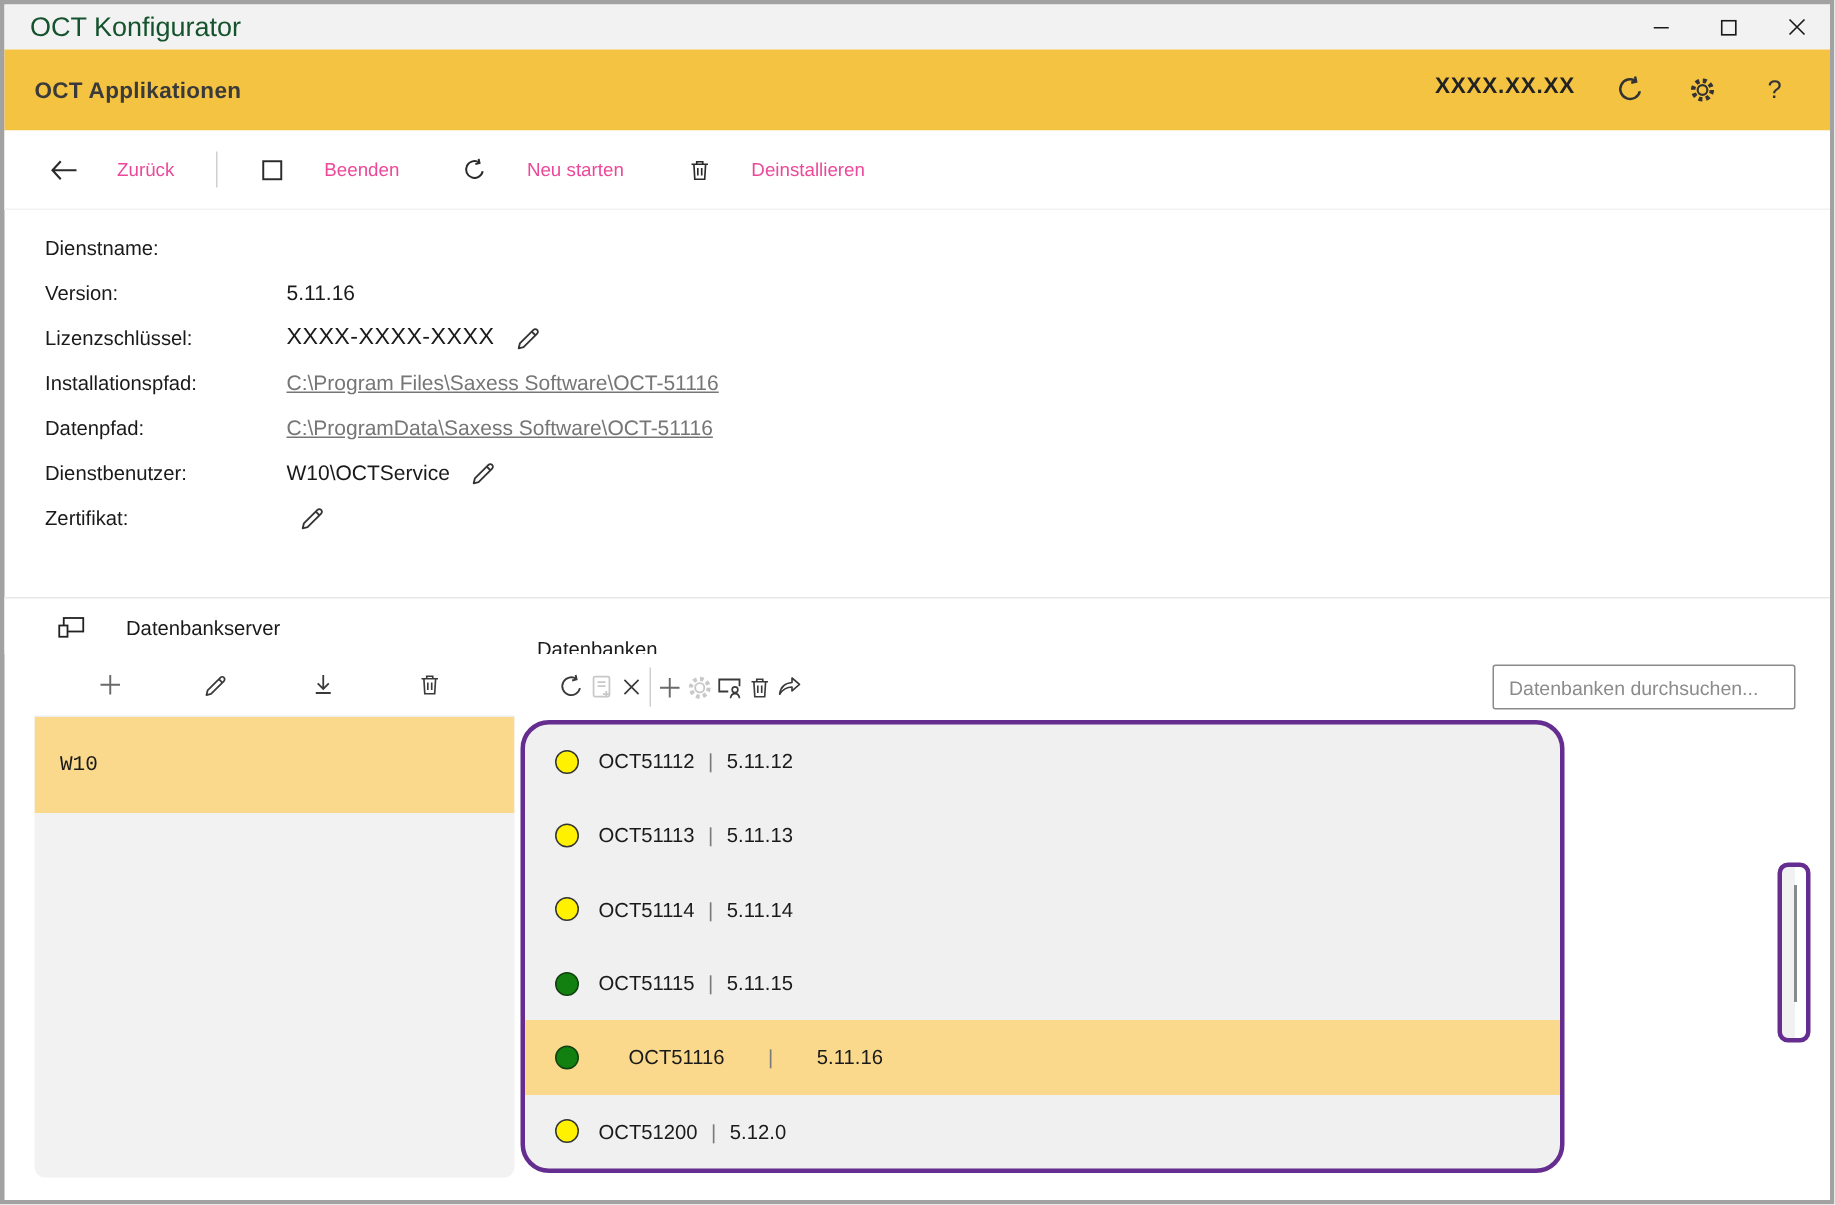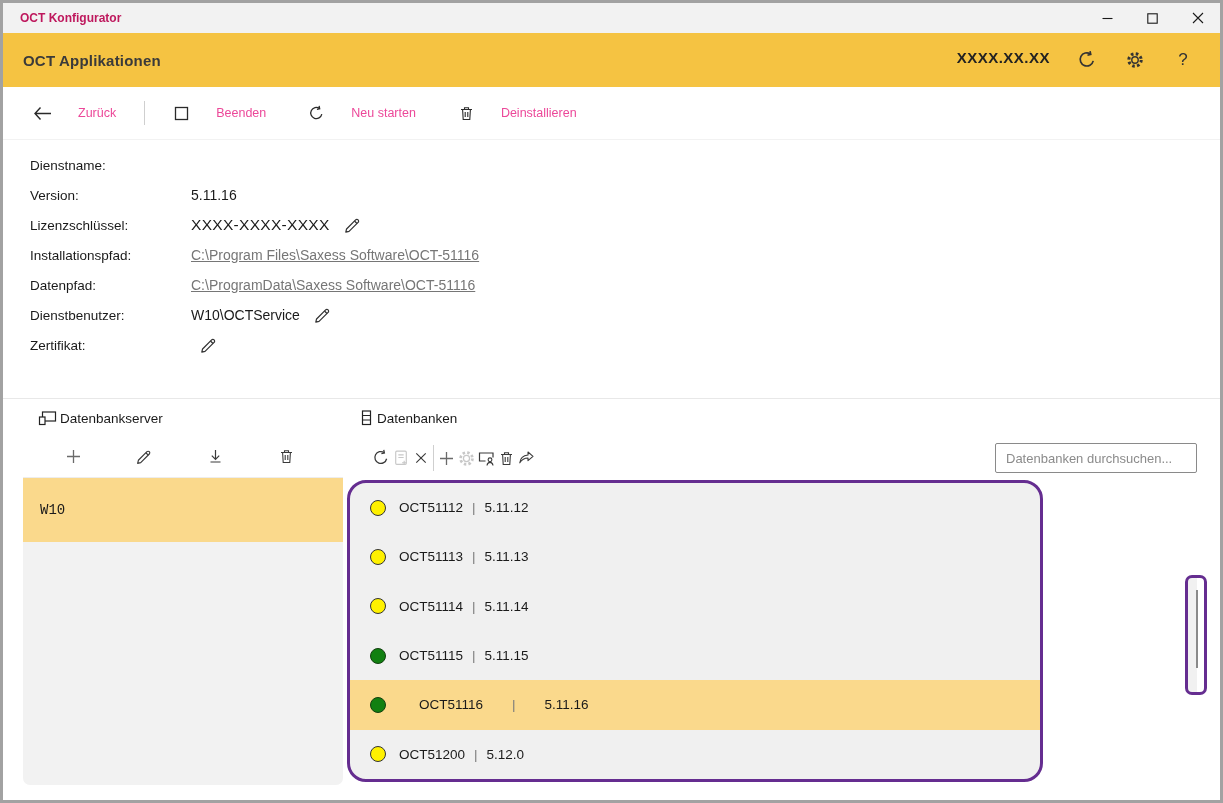--- a/index.html
+++ b/index.html
@@ -4,21 +4,21 @@
 <style>
   * { margin:0; padding:0; box-sizing:border-box; }
   html,body { width:1223px; height:803px; overflow:hidden; }
   body { font-family:"Liberation Sans","DejaVu Sans",sans-serif; color:#1a1a1a; background:#fff; }
 
   .window { position:relative; width:1223px; height:803px; border:3px solid #a2a2a2; background:#fff; }
   .win-content { position:absolute; inset:0; }
 
   
   .titlebar { position:absolute; top:0; left:0; right:0; height:30px; background:#f2f2f2; display:flex; align-items:center; }
-  .titlebar-text { font-size:12px; color:#be185d; padding-left:17px; flex:1;font-weight:bold; }
+  .titlebar-text { font-size:18px; color:#14532d; padding-left:17px; flex:1; }
   .win-controls { display:flex; height:100%; }
   .win-btn { width:45px; height:100%; display:flex; align-items:center; justify-content:center; cursor:pointer; }
   .win-btn svg { stroke:#1a1a1a; }
 
   
   .app-header { position:absolute; top:30px; left:0; right:0; height:54px; background:var(--accent-yellow,#F5C342); display:flex; align-items:center; }
   .app-title { font-size:15px; font-weight:700; color:#3a3a3a; padding-left:20px; flex:1; letter-spacing:.2px; }
   .header-right { display:flex; align-items:flex-start; gap:26px; padding-right:26px; }
   .header-version { font-size:15px; font-weight:700; color:#222; letter-spacing:.5px; }
   .header-iconbtn { width:22px; height:22px; display:flex; align-items:center; justify-content:center; cursor:pointer; }
@@ -41,24 +41,24 @@
   .svc-name { font-size:15px; font-weight:700; }
   .vsep { width:1px; height:22px; background:#c9c9c9; margin:0 14px; }
   .svc-status { font-size:15px; font-weight:700; color:var(--status-green,#107C10); }
   .license-val { font-size:15.5px; letter-spacing:.3px; }
   a.dlink { color:#767676; text-decoration:underline; font-size:14px; cursor:pointer; }
   .pencil-btn { margin-left:13px; width:19px; height:19px; cursor:pointer; display:flex; align-items:center; }
   .pencil-btn svg { stroke:#333; }
 
   
   .panels-header { position:absolute; top:395px; left:0; right:0; height:38px; border-top:1px solid #e8e8e8; background:#fff; }
-  .phead { position:absolute; top:0; height:38px; display:flex; align-items:center; gap:2px; font-size:13.5px; color:#1a1a1a; }
+  .phead { position:absolute; top:0; height:38px; display:flex; align-items:center; gap:26px; font-size:13.5px; color:#1a1a1a; }
   .phead svg { stroke:#222; }
   .phead-left { left:35px; }
-  .phead-right { left:355px; }
+  .phead-right { left:355px;flex-direction:column; }
 
   
   .left-panel { position:absolute; left:20px; top:433px; width:320px; height:349px; }
   .lp-toolbar { height:42px; background:#fff; border-bottom:1px solid #ededed; display:flex; align-items:center; padding-left:40px; gap:51px; }
   .iconbtn { width:20px; height:20px; display:flex; align-items:center; justify-content:center; cursor:pointer; }
   .iconbtn svg { stroke:#3a3a3a; }
   .iconbtn.gray svg { stroke:#6a6a6a; }
   .iconbtn.disabled svg { stroke:#c8c8c8; cursor:default; }
   .lp-list { height:307px; background:#f2f2f2; border-radius:0 0 7px 7px; overflow:hidden; }
   .server-row { height:64px; display:flex; align-items:center; padding-left:17px; font-size:14px; cursor:pointer;font-family:Liberation Mono, monospace; }

